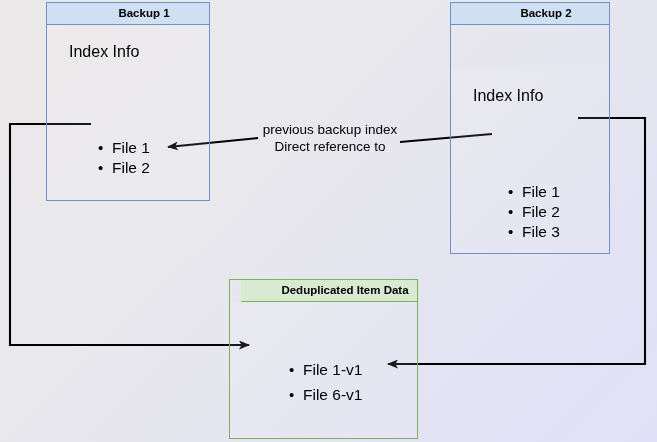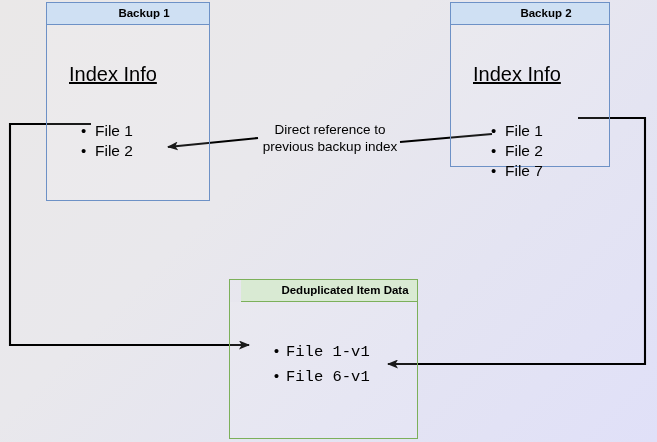--- a/index.html
+++ b/index.html
@@ -67,50 +67,49 @@
   .box-green .box-body {
     background: rgba(255,255,255,0.10);
   }
   .box-title-text {
     display: block;
     padding-left: 32px;
   }
   .index-label {
     position: absolute;
     left: 22px;
-    top: 38px;
-    font-size: 20px;
+    top: 18px;
+    font-size: 16px;
     color: #000;
     white-space: nowrap;
-    text-decoration: underline;
   }
   .file-list {
     position: absolute;
-    margin: 0;
+    margin: 17px;
     padding: 0 0 0 18px;
     list-style: none;
     font-size: 15.5px;
     color: #000;
   }
   .file-list li {
     position: relative;
     line-height: 20px;
     white-space: nowrap;
   }
   .file-list li::before {
     content: "\2022";
     position: absolute;
     left: -14px;
     top: 0;
     font-size: 15px;
   }
   .b1-list { left: 30px; top: 96px; }
   .b2-list { left: 36px; top: 96px; }
   .dd-list { left: 38px; top: 38px; }
-  .dd-list li { line-height: 25px; font-family: Liberation Mono, monospace; }
+  .dd-list li { line-height: 25px; }
   .center-label {
     position: absolute;
     left: 245px;
     top: 121px;
     width: 170px;
     text-align: center;
     font-size: 13.5px;
     line-height: 17px;
     color: #000;
   }
@@ -145,44 +144,44 @@
     </div>
     <div class="box-body">
       <div class="index-label">Index Info</div>
       <ul class="file-list b1-list">
         <li>File 1</li>
         <li>File 2</li>
       </ul>
     </div>
   </div>
 
-  <div class="box box-blue" style="left:450px; top:2px; width:160px; height:165px;">
+  <div class="box box-blue" style="left:450px; top:2px; width:160px; height:252px;gap:44px;">
     <div class="box-header">
       <span class="box-title-text">Backup 2</span>
     </div>
     <div class="box-body">
       <div class="index-label">Index Info</div>
       <ul class="file-list b2-list">
         <li>File 1</li>
         <li>File 2</li>
-        <li>File 7</li>
+        <li>File 3</li>
       </ul>
     </div>
   </div>
 
   <div class="box box-green" style="left:229px; top:279px; width:189px; height:160px;">
     <div class="box-header">
       <span class="box-title-text">Deduplicated Item Data</span>
     </div>
     <div class="box-body">
       <ul class="file-list dd-list">
         <li>File 1-v1</li>
         <li>File 6-v1</li>
       </ul>
     </div>
   </div>
 
   <div class="center-label">
+    <span>previous backup index</span>
     <span>Direct reference to</span>
-    <span>previous backup index</span>
   </div>
 
 </div>
 
 </body></html>

